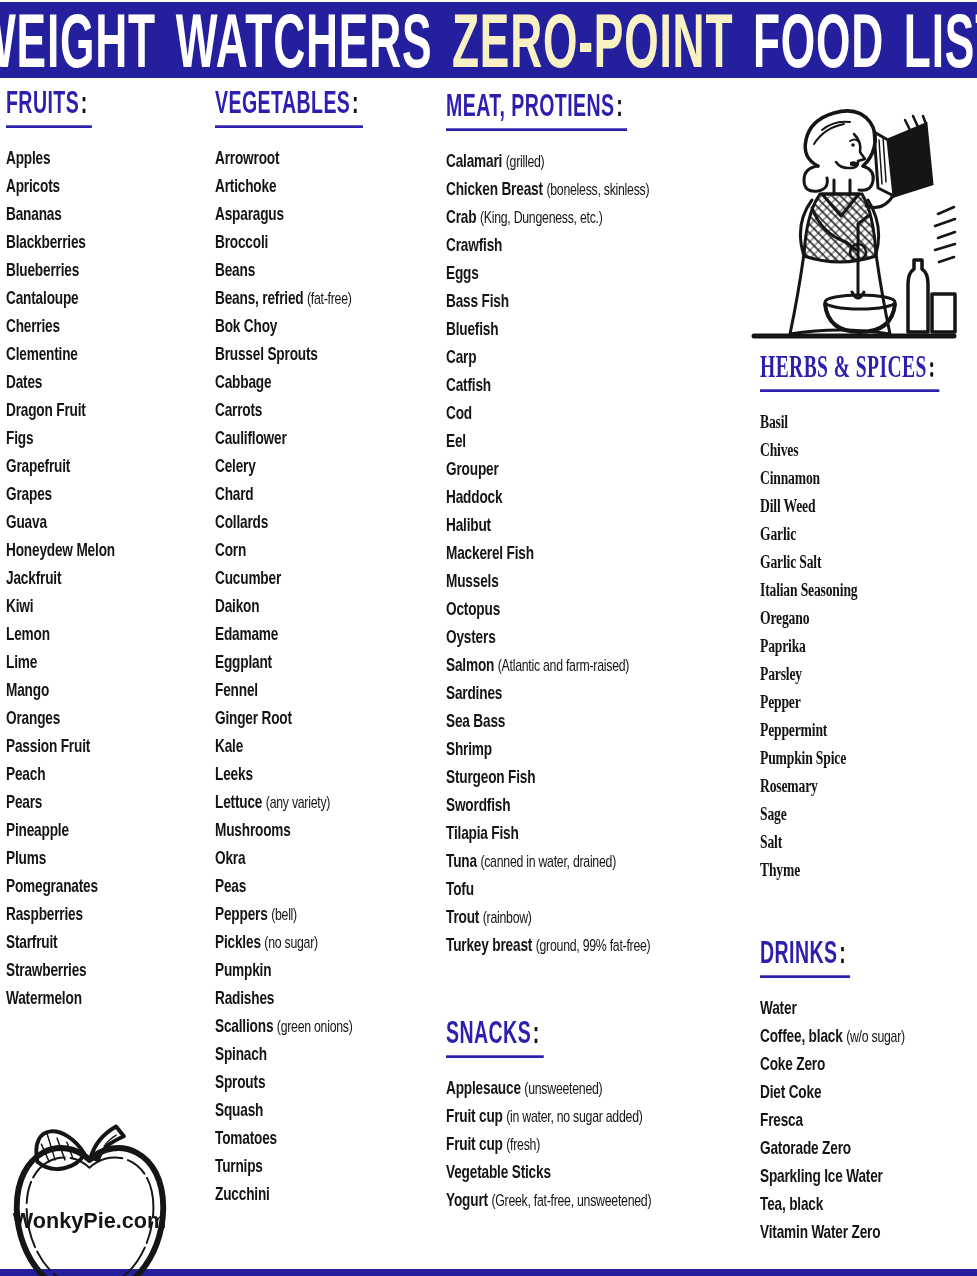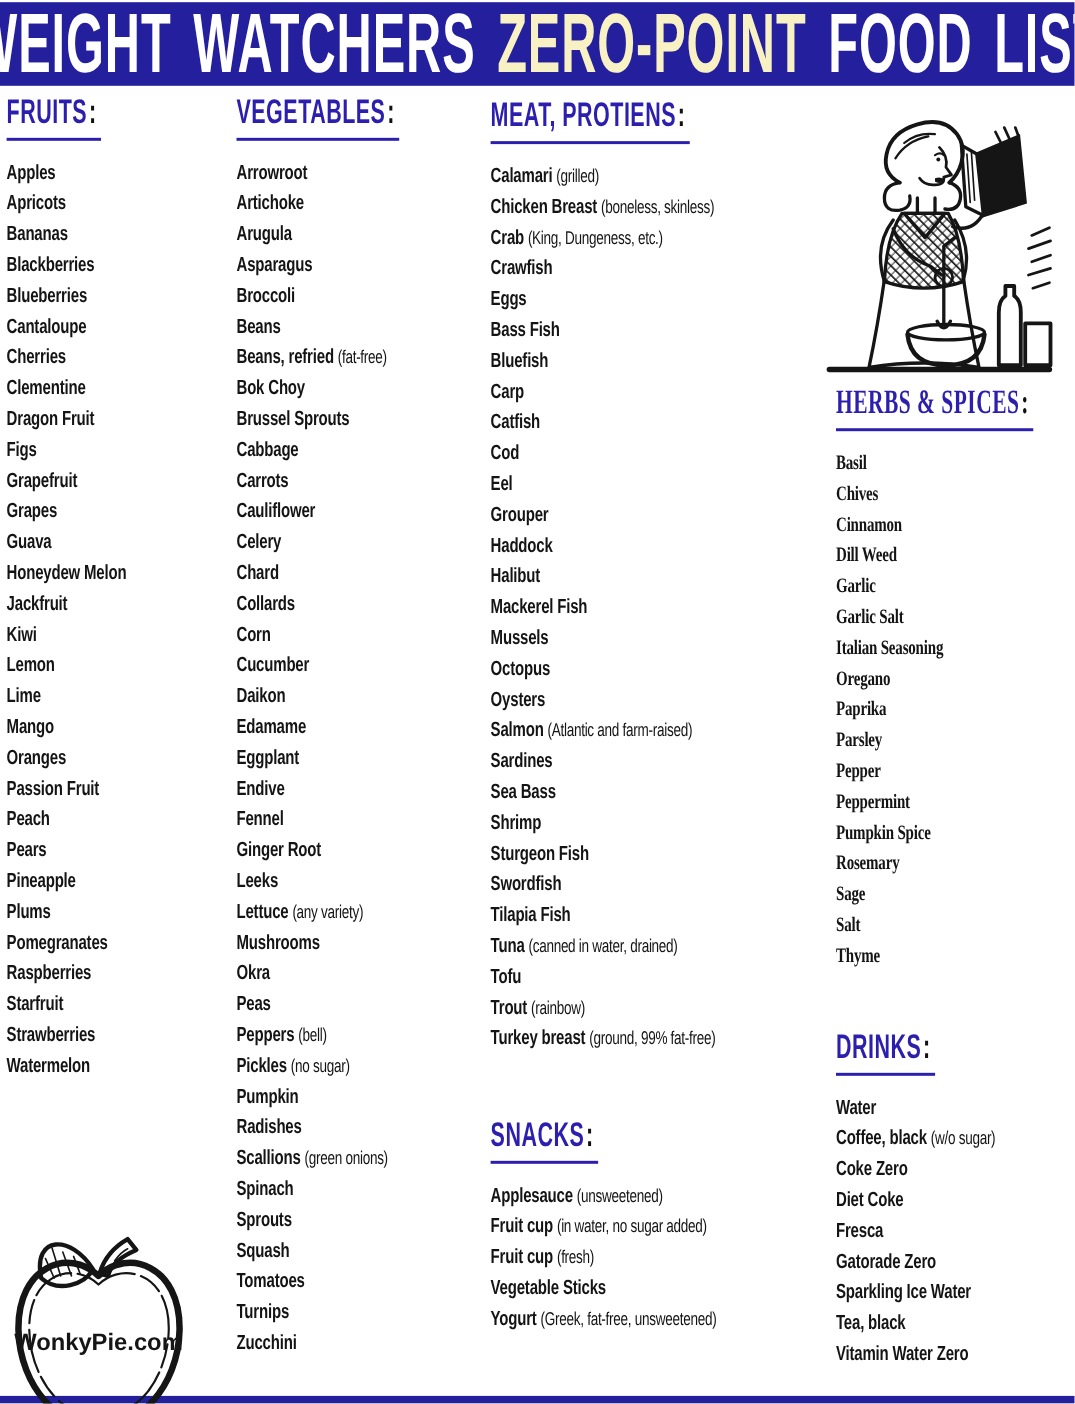--- a/index.html
+++ b/index.html
@@ -96,20 +96,23 @@
       <li class="item">
       <span class="line"><span class="iname">Cantaloupe</span></span>
     </li>
       <li class="item">
       <span class="line"><span class="iname">Cherries</span></span>
     </li>
       <li class="item">
       <span class="line"><span class="iname">Clementine</span></span>
     </li>
       <li class="item">
+      <span class="line"><span class="iname">Dates</span></span>
+    </li>
+      <li class="item">
       <span class="line"><span class="iname">Dragon Fruit</span></span>
     </li>
       <li class="item">
       <span class="line"><span class="iname">Figs</span></span>
     </li>
       <li class="item">
       <span class="line"><span class="iname">Grapefruit</span></span>
     </li>
       <li class="item">
       <span class="line"><span class="iname">Grapes</span></span>
@@ -176,23 +179,20 @@
     <span class="hline"><span class="hword">VEGETABLES</span><span class="hcolon">:</span></span>
   </h2>
   <ul class="items">
       <li class="item">
       <span class="line"><span class="iname">Arrowroot</span></span>
     </li>
       <li class="item">
       <span class="line"><span class="iname">Artichoke</span></span>
     </li>
       <li class="item">
-      <span class="line"><span class="iname">Arugula</span></span>
-    </li>
-      <li class="item">
       <span class="line"><span class="iname">Asparagus</span></span>
     </li>
       <li class="item">
       <span class="line"><span class="iname">Broccoli</span></span>
     </li>
       <li class="item">
       <span class="line"><span class="iname">Beans</span></span>
     </li>
       <li class="item">
       <span class="line"><span class="iname">Beans, refried</span><span class="inote">(fat-free)</span></span>
@@ -230,27 +230,27 @@
       <li class="item">
       <span class="line"><span class="iname">Daikon</span></span>
     </li>
       <li class="item">
       <span class="line"><span class="iname">Edamame</span></span>
     </li>
       <li class="item">
       <span class="line"><span class="iname">Eggplant</span></span>
     </li>
       <li class="item">
-      <span class="line"><span class="iname">Endive</span></span>
-    </li>
-      <li class="item">
       <span class="line"><span class="iname">Fennel</span></span>
     </li>
       <li class="item">
       <span class="line"><span class="iname">Ginger Root</span></span>
+    </li>
+      <li class="item">
+      <span class="line"><span class="iname">Kale</span></span>
     </li>
       <li class="item">
       <span class="line"><span class="iname">Leeks</span></span>
     </li>
       <li class="item">
       <span class="line"><span class="iname">Lettuce</span><span class="inote">(any variety)</span></span>
     </li>
       <li class="item">
       <span class="line"><span class="iname">Mushrooms</span></span>
     </li>

